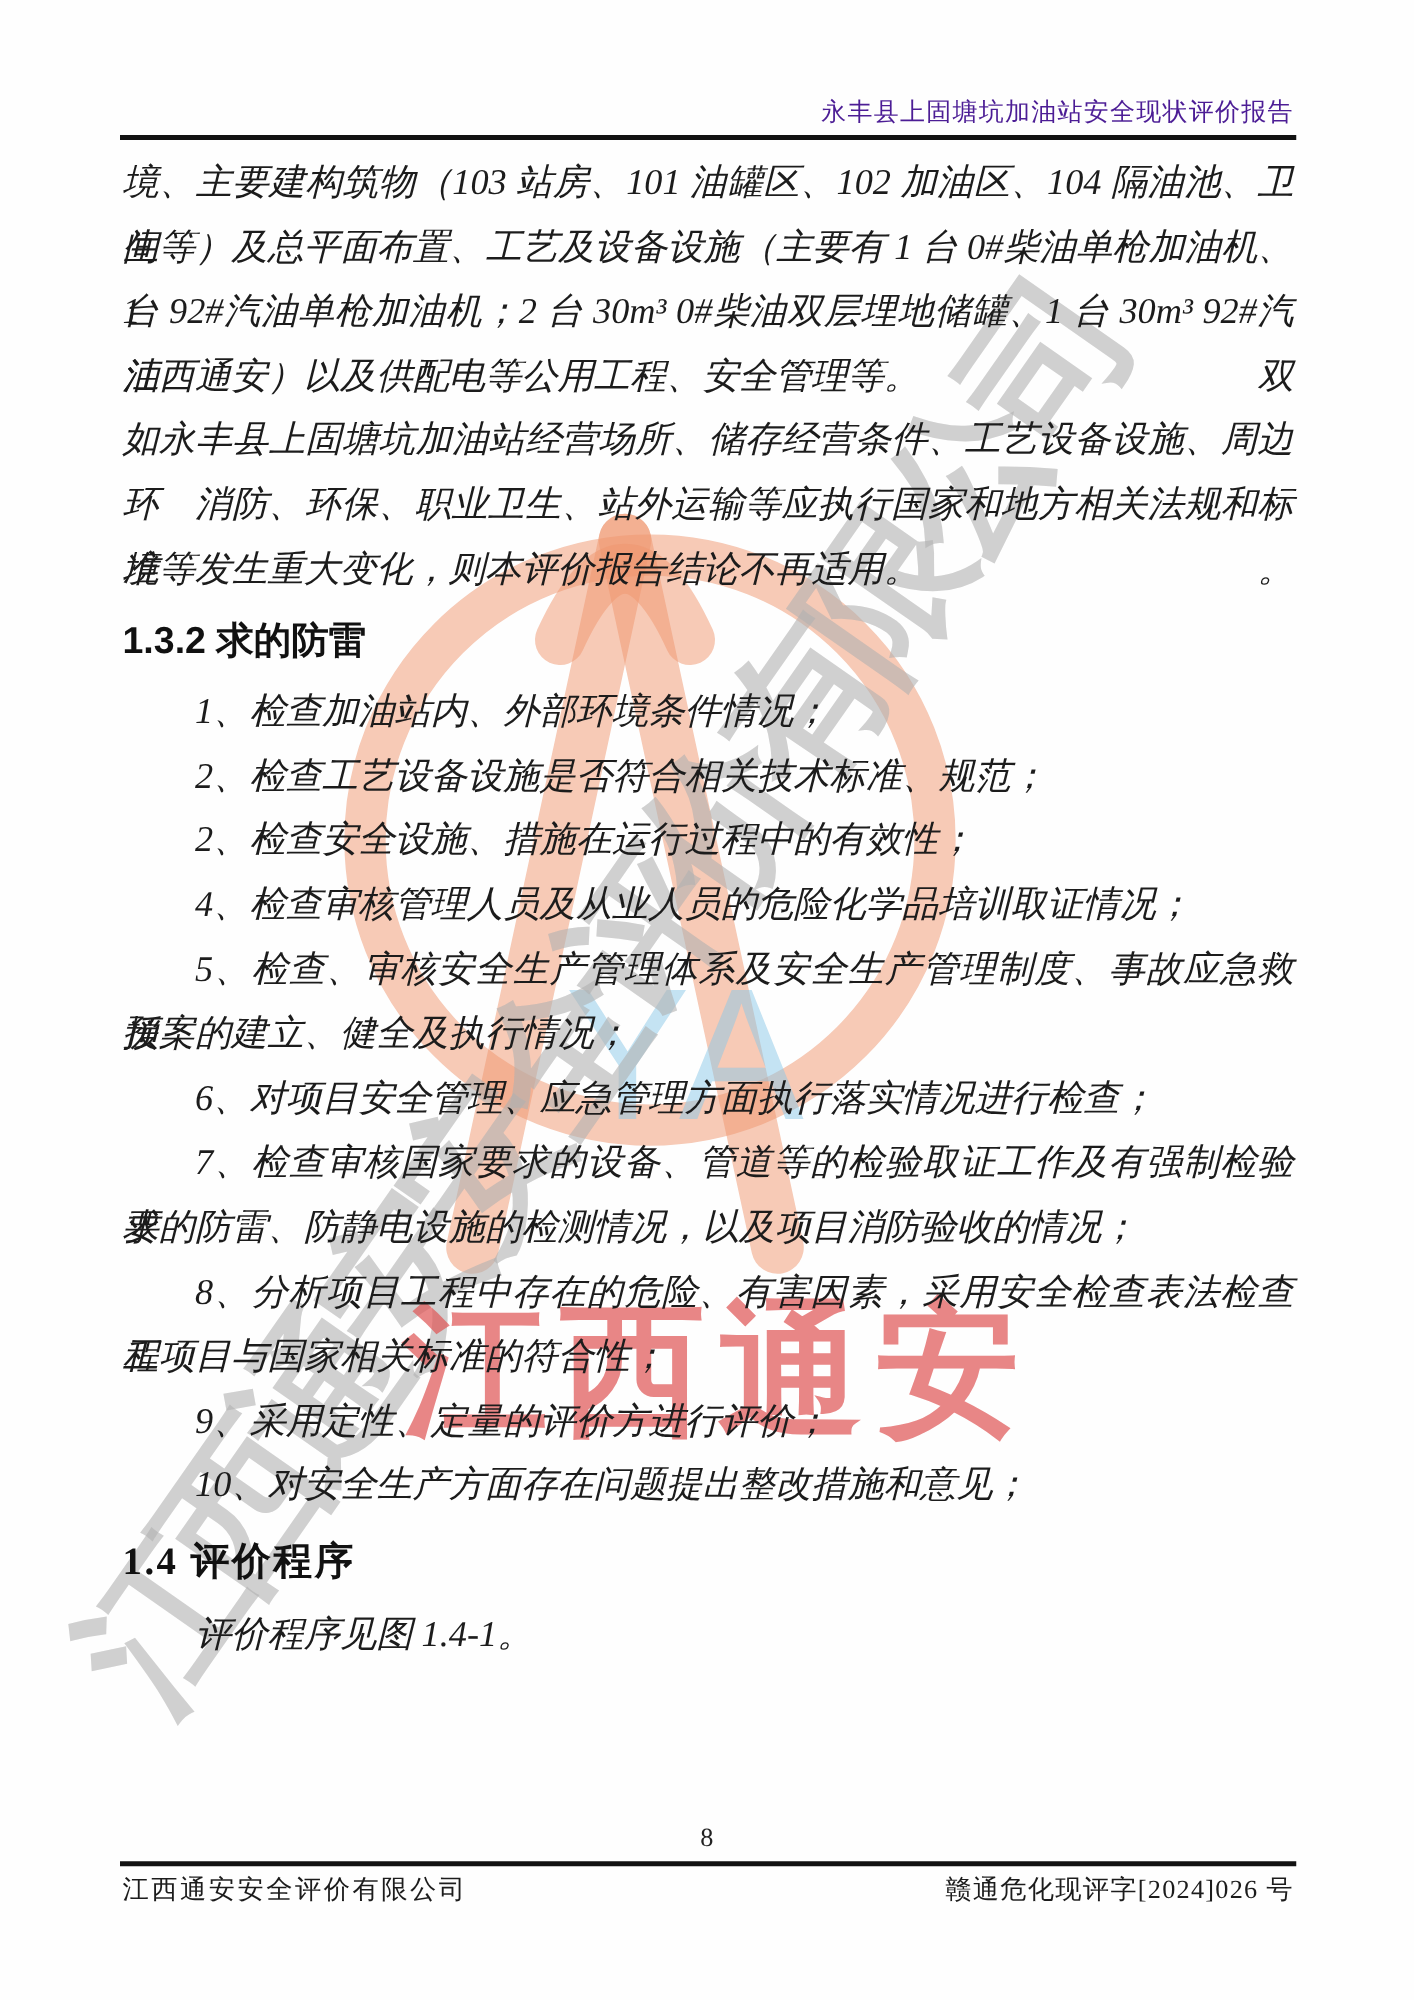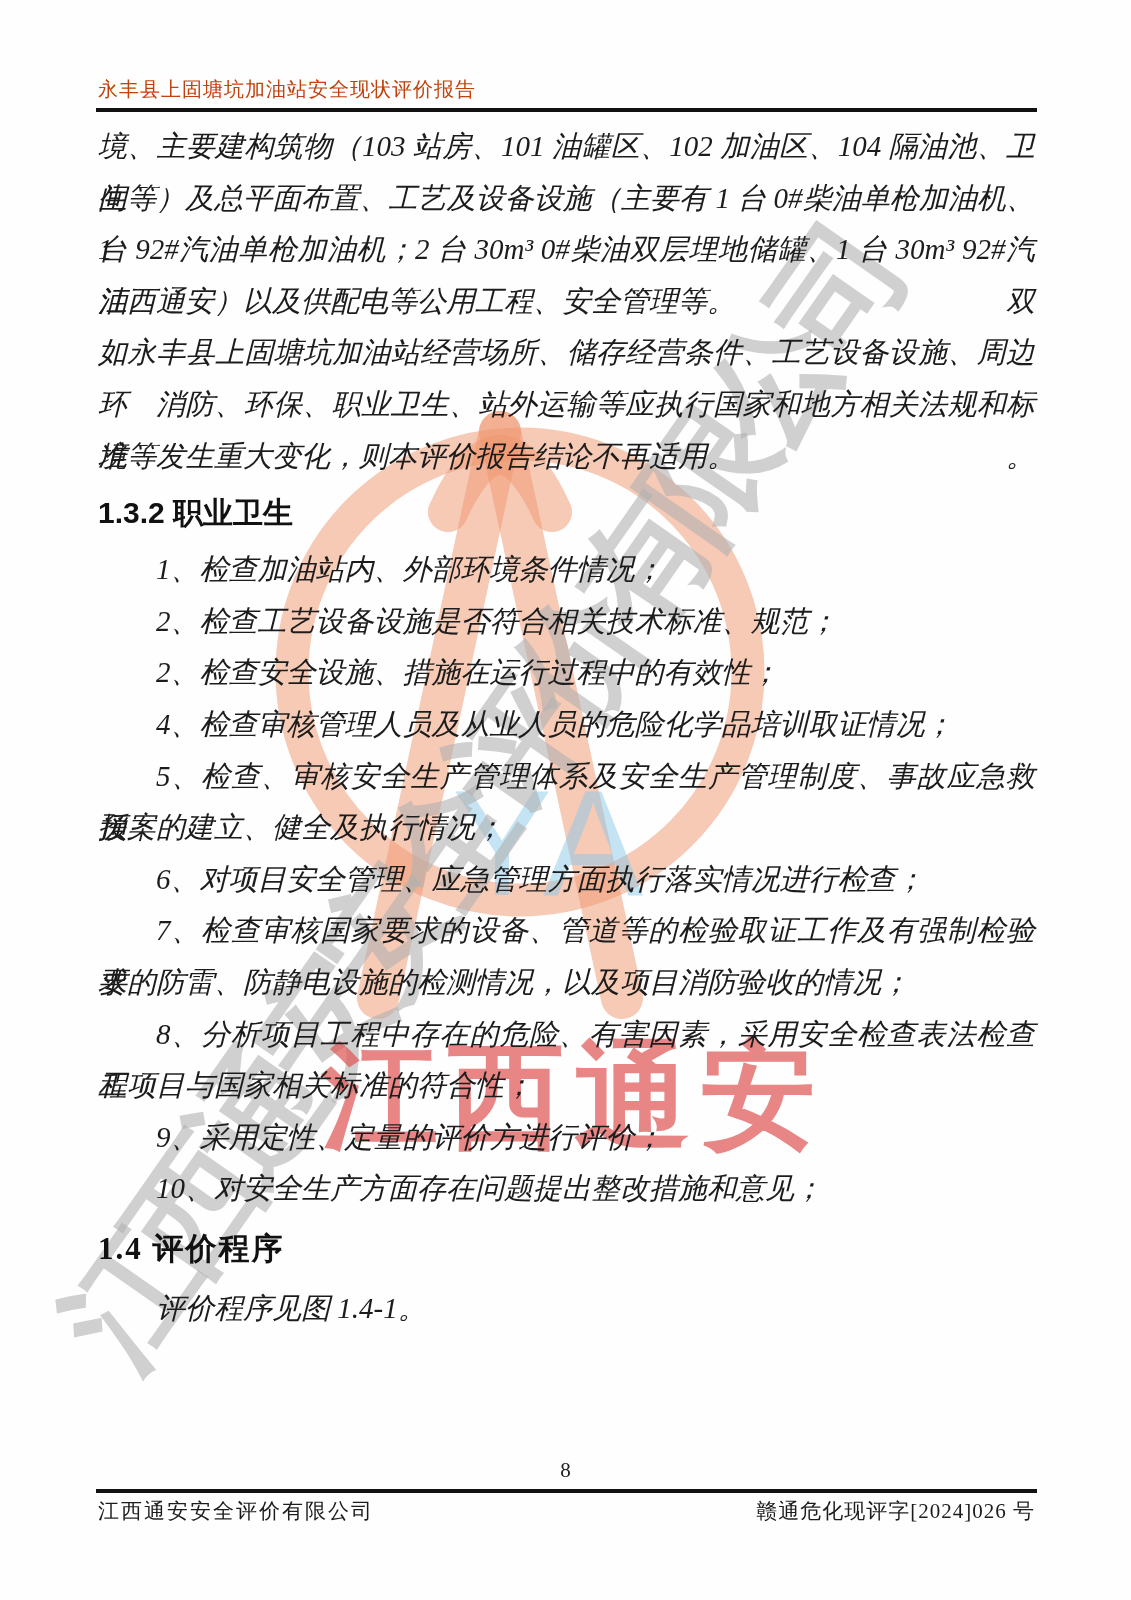--- a/index.html
+++ b/index.html
@@ -32,21 +32,21 @@
     font-family:"Liberation Sans","DejaVu Sans",sans-serif;
     font-weight:bold;font-size:116px;line-height:116px;letter-spacing:10px;
     color:rgba(223,88,88,0.72);white-space:nowrap;pointer-events:none;
   }
 
   
   .content{position:absolute;inset:0;z-index:10;}
 
   .hdr{
     position:absolute;top:76px;left:98px;right:96px;
-    text-align:left;font-size:20px;letter-spacing:1px;color:#c2410c;
+    text-align:right;font-size:20px;letter-spacing:1px;color:#4c1d95;
   }
   .hdr-rule{
     position:absolute;top:108px;left:96px;right:94px;height:0;
     border-top:4px solid #121212;
   }
 
   .body-text{position:absolute;top:121px;left:98px;right:96px;}
   .ln{
     font-size:29px;line-height:51.6px;height:51.6px;white-space:nowrap;font-style:italic;
   }
@@ -106,21 +106,21 @@
 
     <div class="body-text">
       <div class="ln just">境、主要建构筑物（103 站房、101 油罐区、102 加油区、104 隔油池、卫生</div>
       <div class="ln just">间等）及总平面布置、工艺及设备设施（主要有 1 台 0#柴油单枪加油机、1</div>
       <div class="ln just">台 92#汽油单枪加油机；2 台 30m³ 0#柴油双层埋地储罐、1 台 30m³ 92#汽油双</div>
       <div class="ln">江西通安）以及供配电等公用工程、安全管理等。</div>
       <div class="ln just">如永丰县上固塘坑加油站经营场所、储存经营条件、工艺设备设施、周边环</div>
       <div class="ln just ind">消防、环保、职业卫生、站外运输等应执行国家和地方相关法规和标准。</div>
       <div class="ln">境等发生重大变化，则本评价报告结论不再适用。</div>
 
-      <div class="h1">1.3.2 职业卫生</div>
+      <div class="h1">1.3.2 求的防雷</div>
 
       <div class="ln ind">1、检查加油站内、外部环境条件情况；</div>
       <div class="ln ind">2、检查工艺设备设施是否符合相关技术标准、规范；</div>
       <div class="ln ind">2、检查安全设施、措施在运行过程中的有效性；</div>
       <div class="ln ind">4、检查审核管理人员及从业人员的危险化学品培训取证情况；</div>
       <div class="ln just ind">5、检查、审核安全生产管理体系及安全生产管理制度、事故应急救援</div>
       <div class="ln">预案的建立、健全及执行情况；</div>
       <div class="ln ind">6、对项目安全管理、应急管理方面执行落实情况进行检查；</div>
       <div class="ln just ind">7、检查审核国家要求的设备、管道等的检验取证工作及有强制检验要</div>
       <div class="ln">求的防雷、防静电设施的检测情况，以及项目消防验收的情况；</div>

